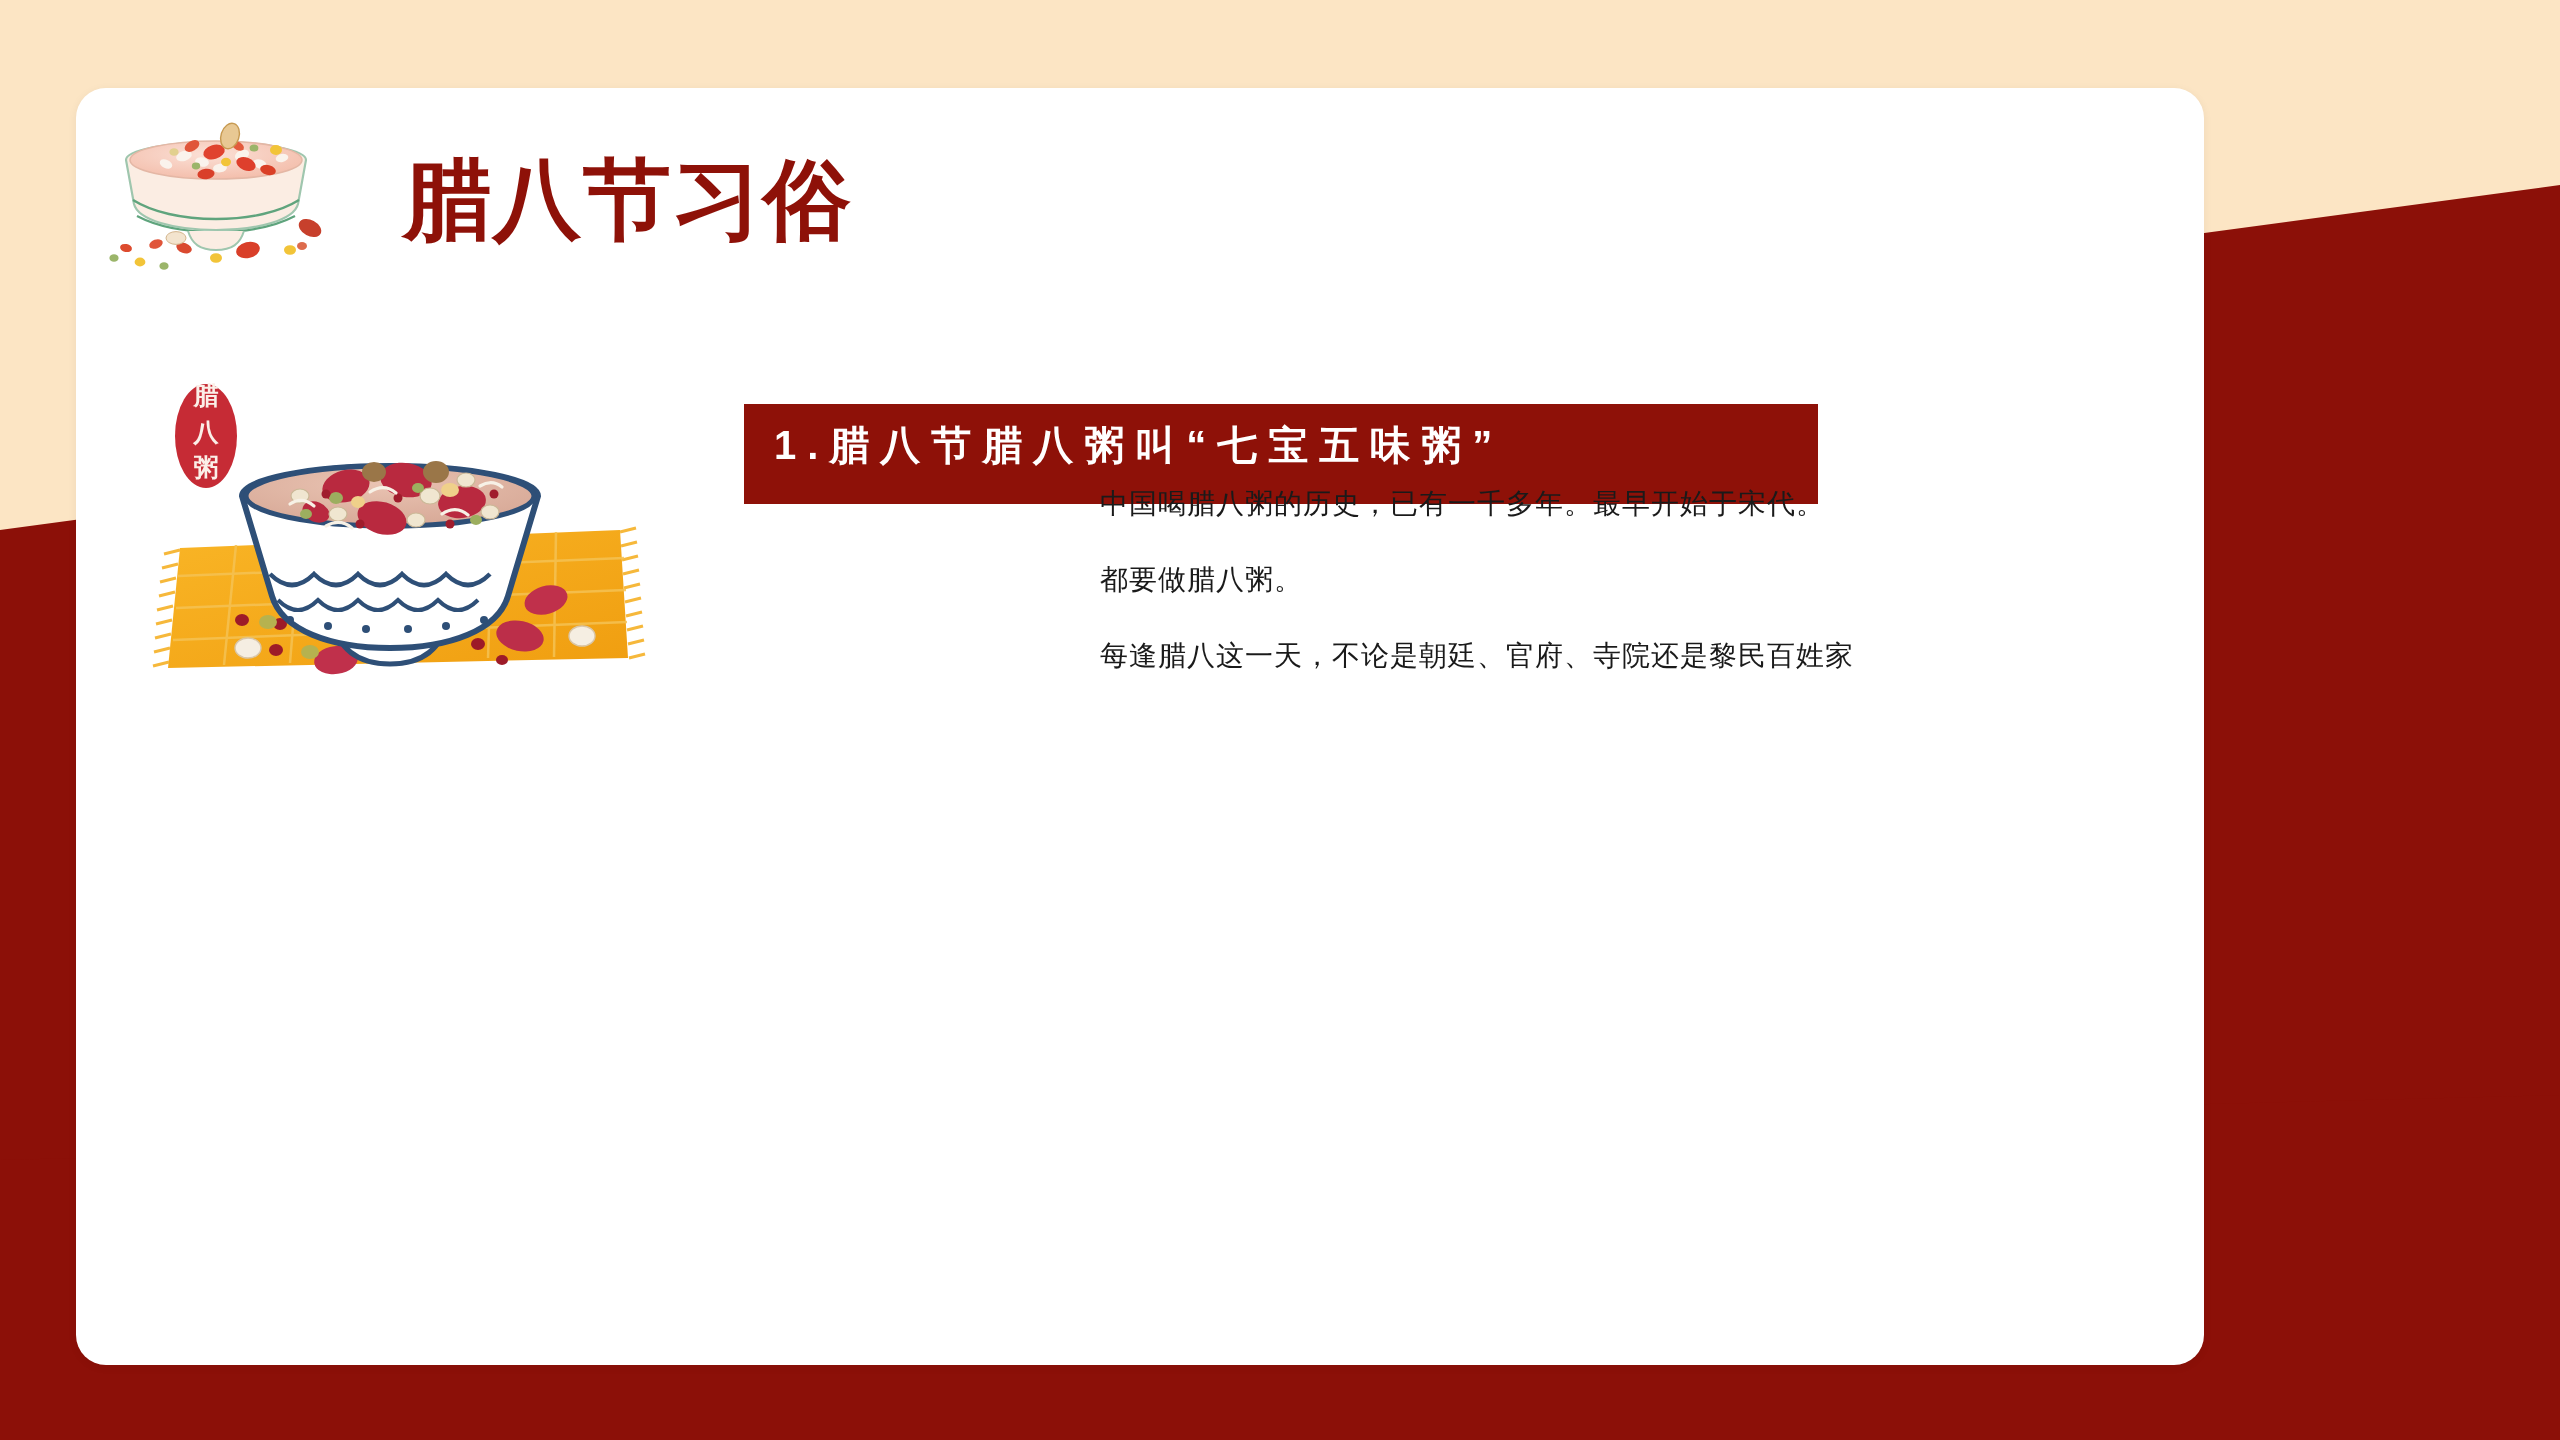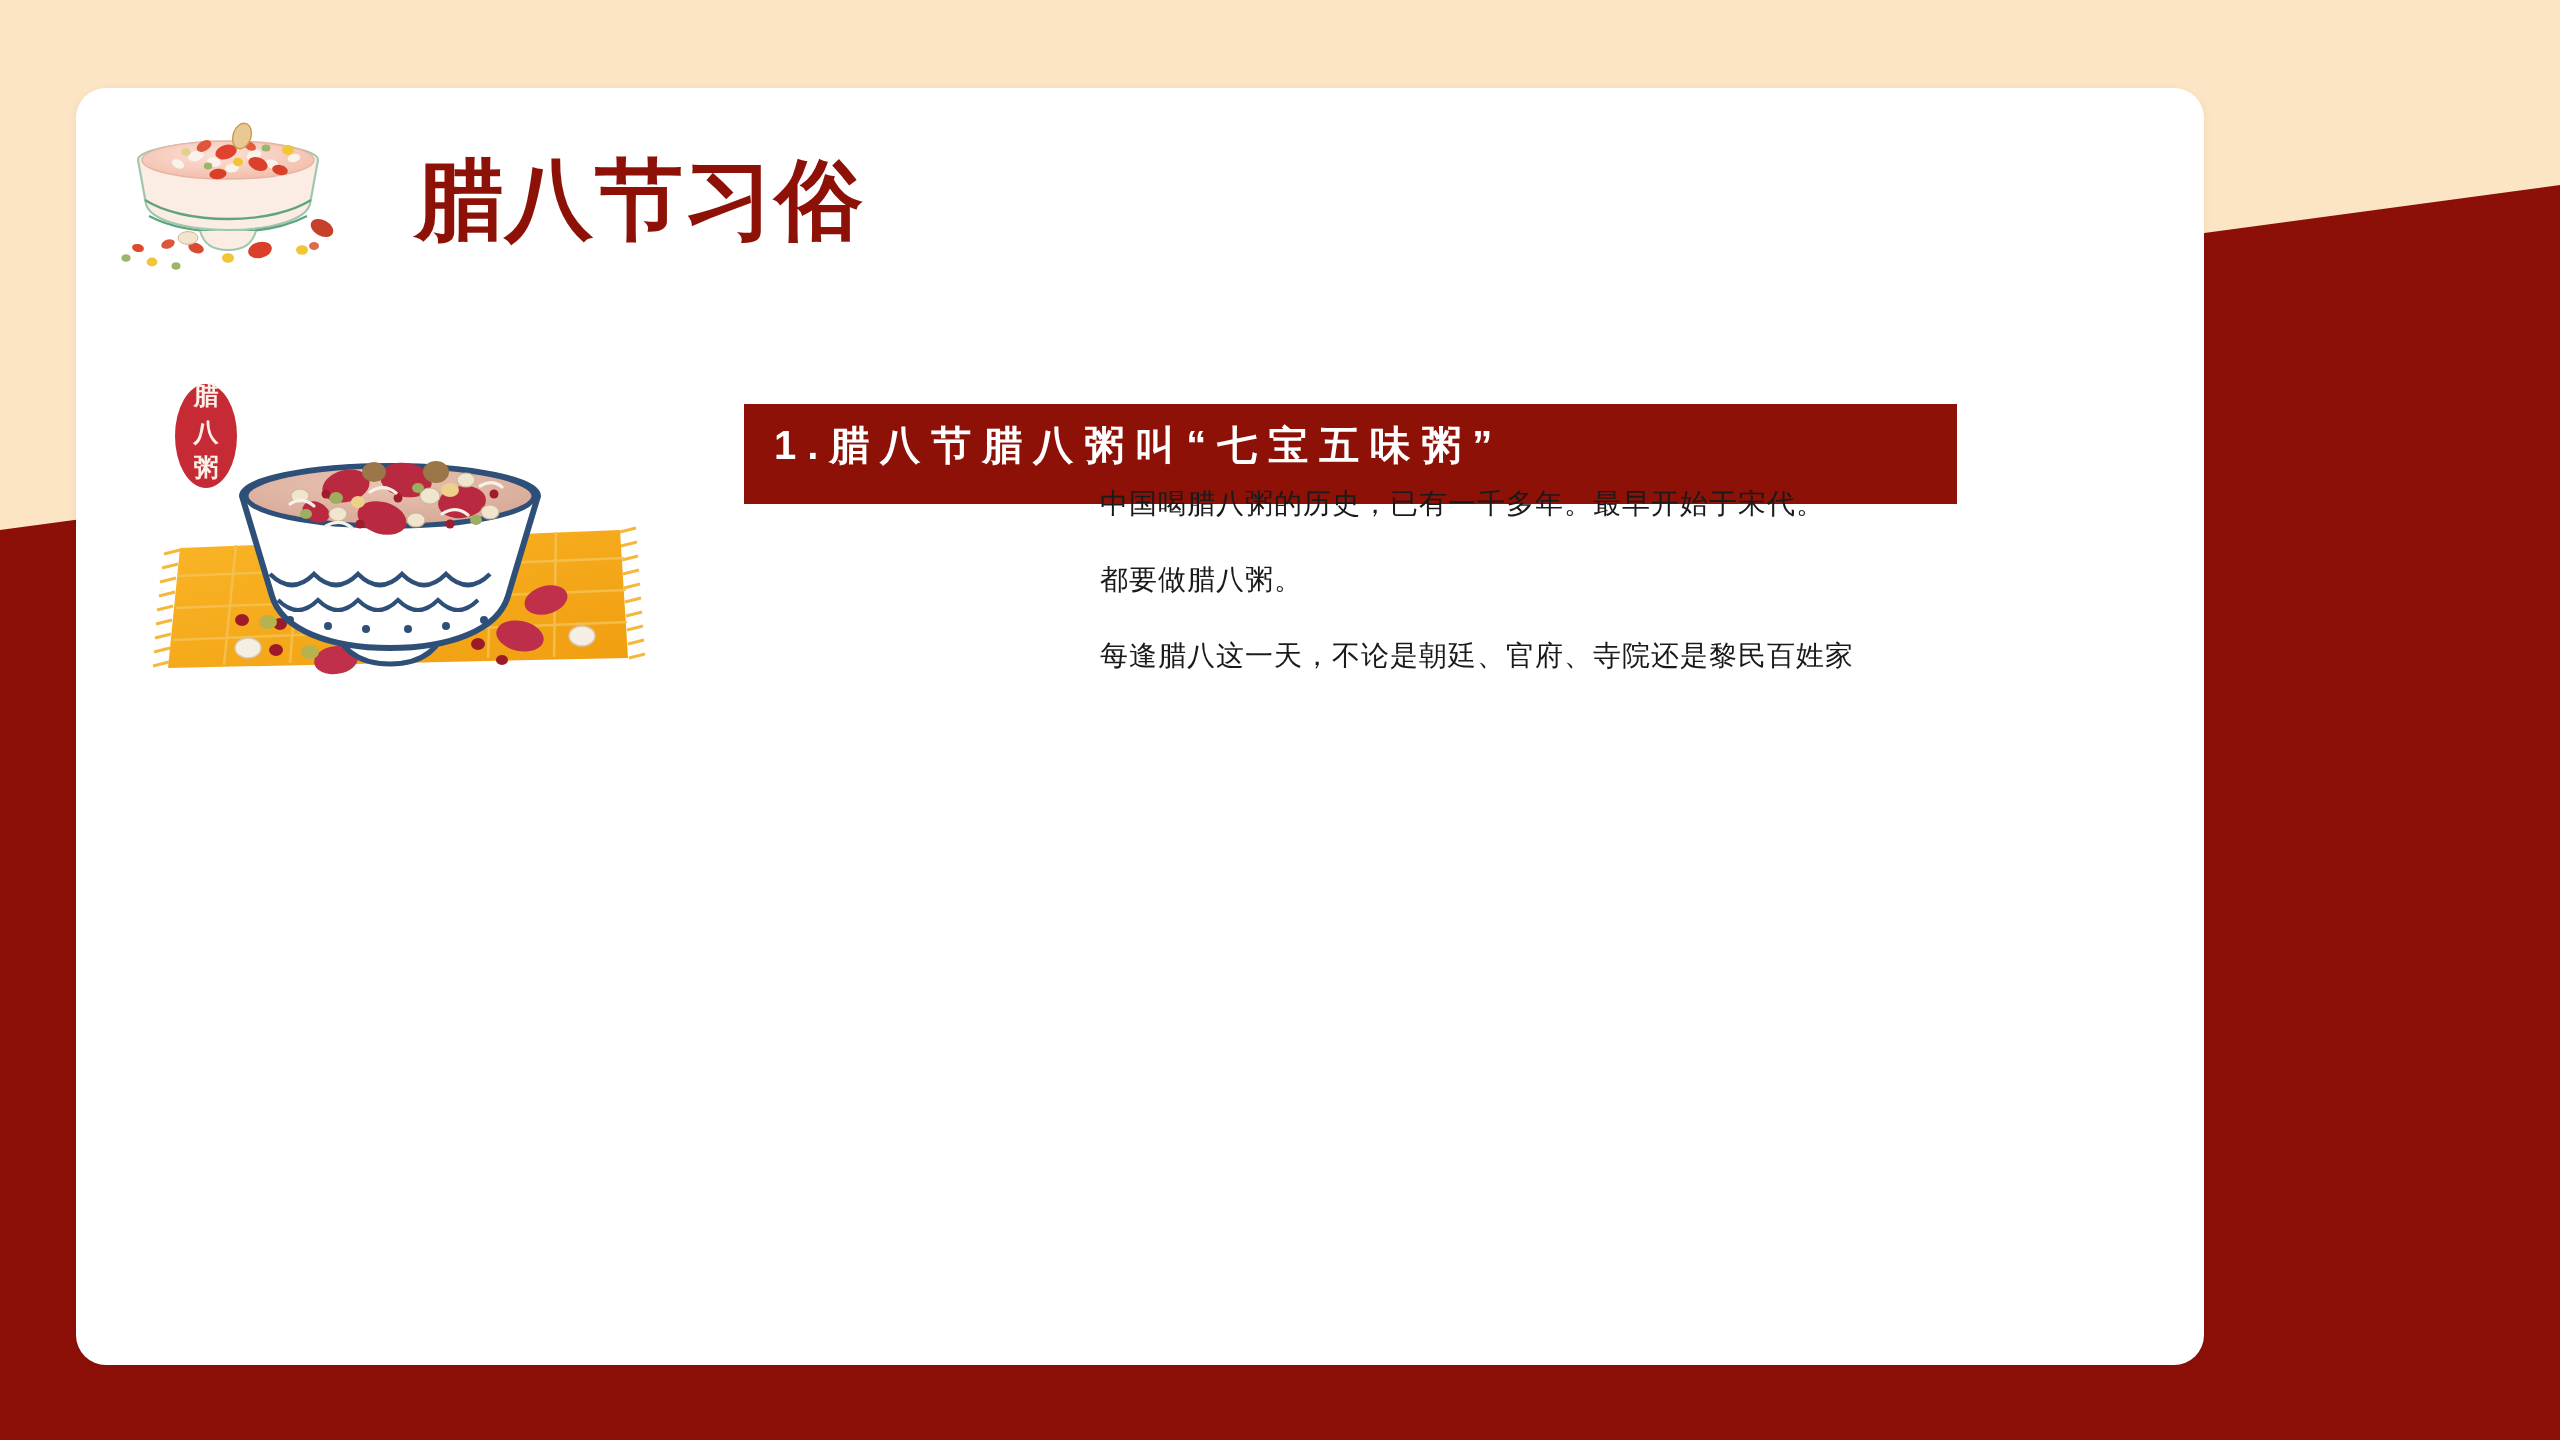--- a/index.html
+++ b/index.html
@@ -19,41 +19,41 @@
     position:absolute;
     left:76px; top:88px;
     width:2128px; height:1277px;
     background:#ffffff;
     border-radius:30px;
     overflow:hidden;
     box-shadow:0 2px 10px rgba(0,0,0,0.06);
   }
 
   
-  .header { position:absolute; left:12px; top:0; width:100%; height:200px; }
+  .header { position:absolute; left:0; top:0; width:100%; height:200px; }
   .header-bowl {
     position:absolute; left:20px; top:10px;
     width:240px; height:180px;
   }
   .page-title {
     position:absolute; left:327px; top:112px;
     font-size:88px;
     line-height:1;
     font-weight:700;
     color:#8E1108;
     letter-spacing:2px;
     white-space:nowrap;
     transform:translateY(-50%);
   }
 
   
   .section-banner {
     position:absolute;
     left:668px; top:316px;
-    width:1213px; height:100px;
+    width:1074px; height:100px;
     background:#8E1108;
     overflow:hidden;
   }
   .section-banner-text {
     position:absolute;
     left:30px; top:12px;
     width:1030px;
     color:#ffffff;
     font-size:40px;
     font-weight:700;

